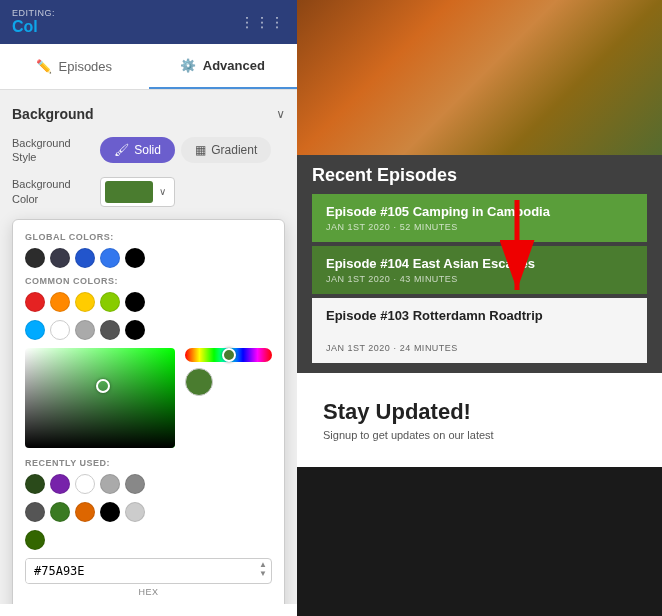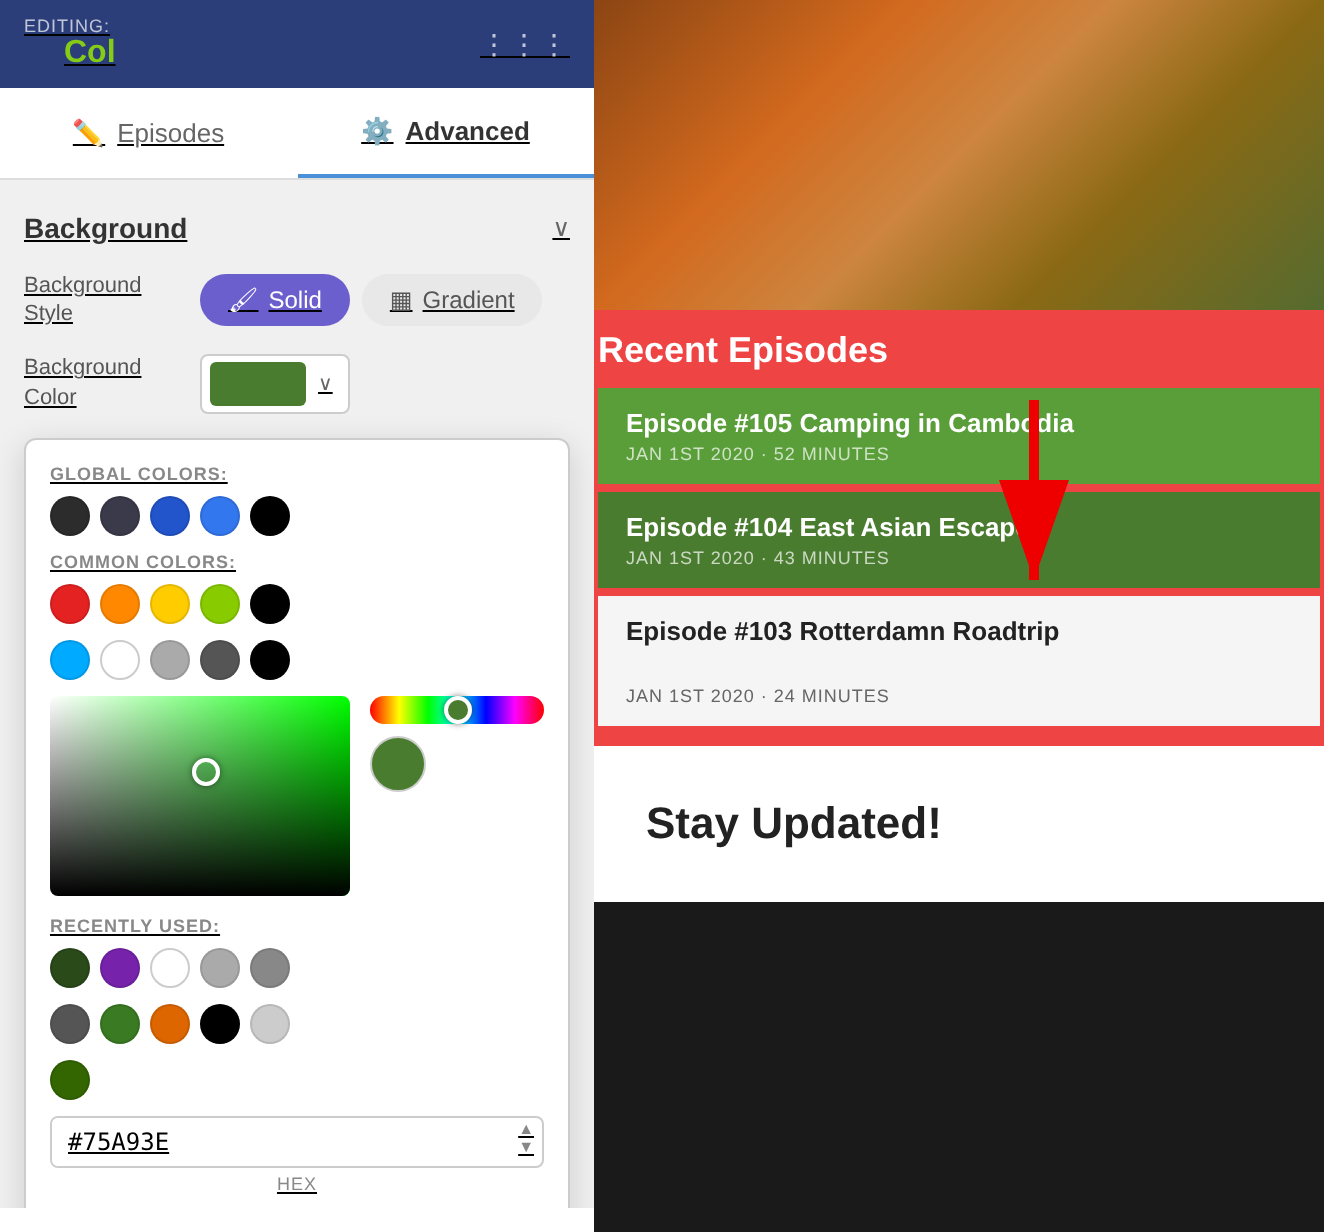--- a/index.html
+++ b/index.html
@@ -23,22 +23,22 @@
     }
 
     .preview-hero {
       width: 100%;
       height: 155px;
       background: linear-gradient(135deg, #8B4513 0%, #D2691E 30%, #CD853F 50%, #8B6914 70%, #556B2F 100%);
       position: relative;
     }
 
     .preview-recent-episodes {
-      background: #ef4444;
-      padding: 10px 2px 6px;
+      background: #404040;
+      padding: 10px 15px 6px;
     }
 
     .preview-section-title {
       color: #fff;
       font-size: 18px;
       font-weight: 700;
       margin-bottom: 8px;
     }
 
     .episode-card {
@@ -107,43 +107,41 @@
     
     .editor-panel {
       position: absolute;
       left: 0;
       top: 0;
       width: 297px;
       height: 604px;
       background: #f0f0f0;
       display: flex;
       flex-direction: column;
-      text-decoration: underline;
     }
 
     .editor-header {
       background: #2c3e7a;
       padding: 8px 12px;
       display: flex;
       align-items: center;
       justify-content: space-between;
     }
 
     .editor-header-label {
       color: rgba(255,255,255,0.7);
       font-size: 9px;
       text-transform: uppercase;
       letter-spacing: 0.5px;
     }
 
     .editor-header-title {
-      color: #84cc16;
+      color: #0ea5e9;
       font-size: 16px;
       font-weight: 700;
-      margin-left: 20px;
     }
 
     .dots-icon {
       color: rgba(255,255,255,0.7);
       font-size: 14px;
       letter-spacing: 1px;
     }
 
     
     .tabs-bar {
@@ -481,20 +479,21 @@
     </div>
 
     <div class="episode-card-light">
       <div class="episode-title-dark">Episode #103 Rotterdamn Roadtrip</div>
       <div class="episode-meta-dark">JAN 1ST 2020 · 24 MINUTES</div>
     </div>
   </div>
 
   <div class="stay-updated">
     <div class="stay-updated-title">Stay Updated!</div>
+    <div class="stay-updated-sub">Signup to get updates on our latest</div>
   </div>
 
   <svg class="arrow-overlay" viewBox="0 0 365 616" xmlns="http://www.w3.org/2000/svg">
     <defs>
       <marker id="arrowhead" markerWidth="10" markerHeight="7" refX="10" refY="3.5" orient="auto">
         <polygon points="0 0, 10 3.5, 0 7" fill="#e00"></polygon>
       </marker>
     </defs>
     <path d="M 220 200 L 220 290" stroke="#e00" stroke-width="5" fill="none" marker-end="url(#arrowhead)"></path>
   </svg>

